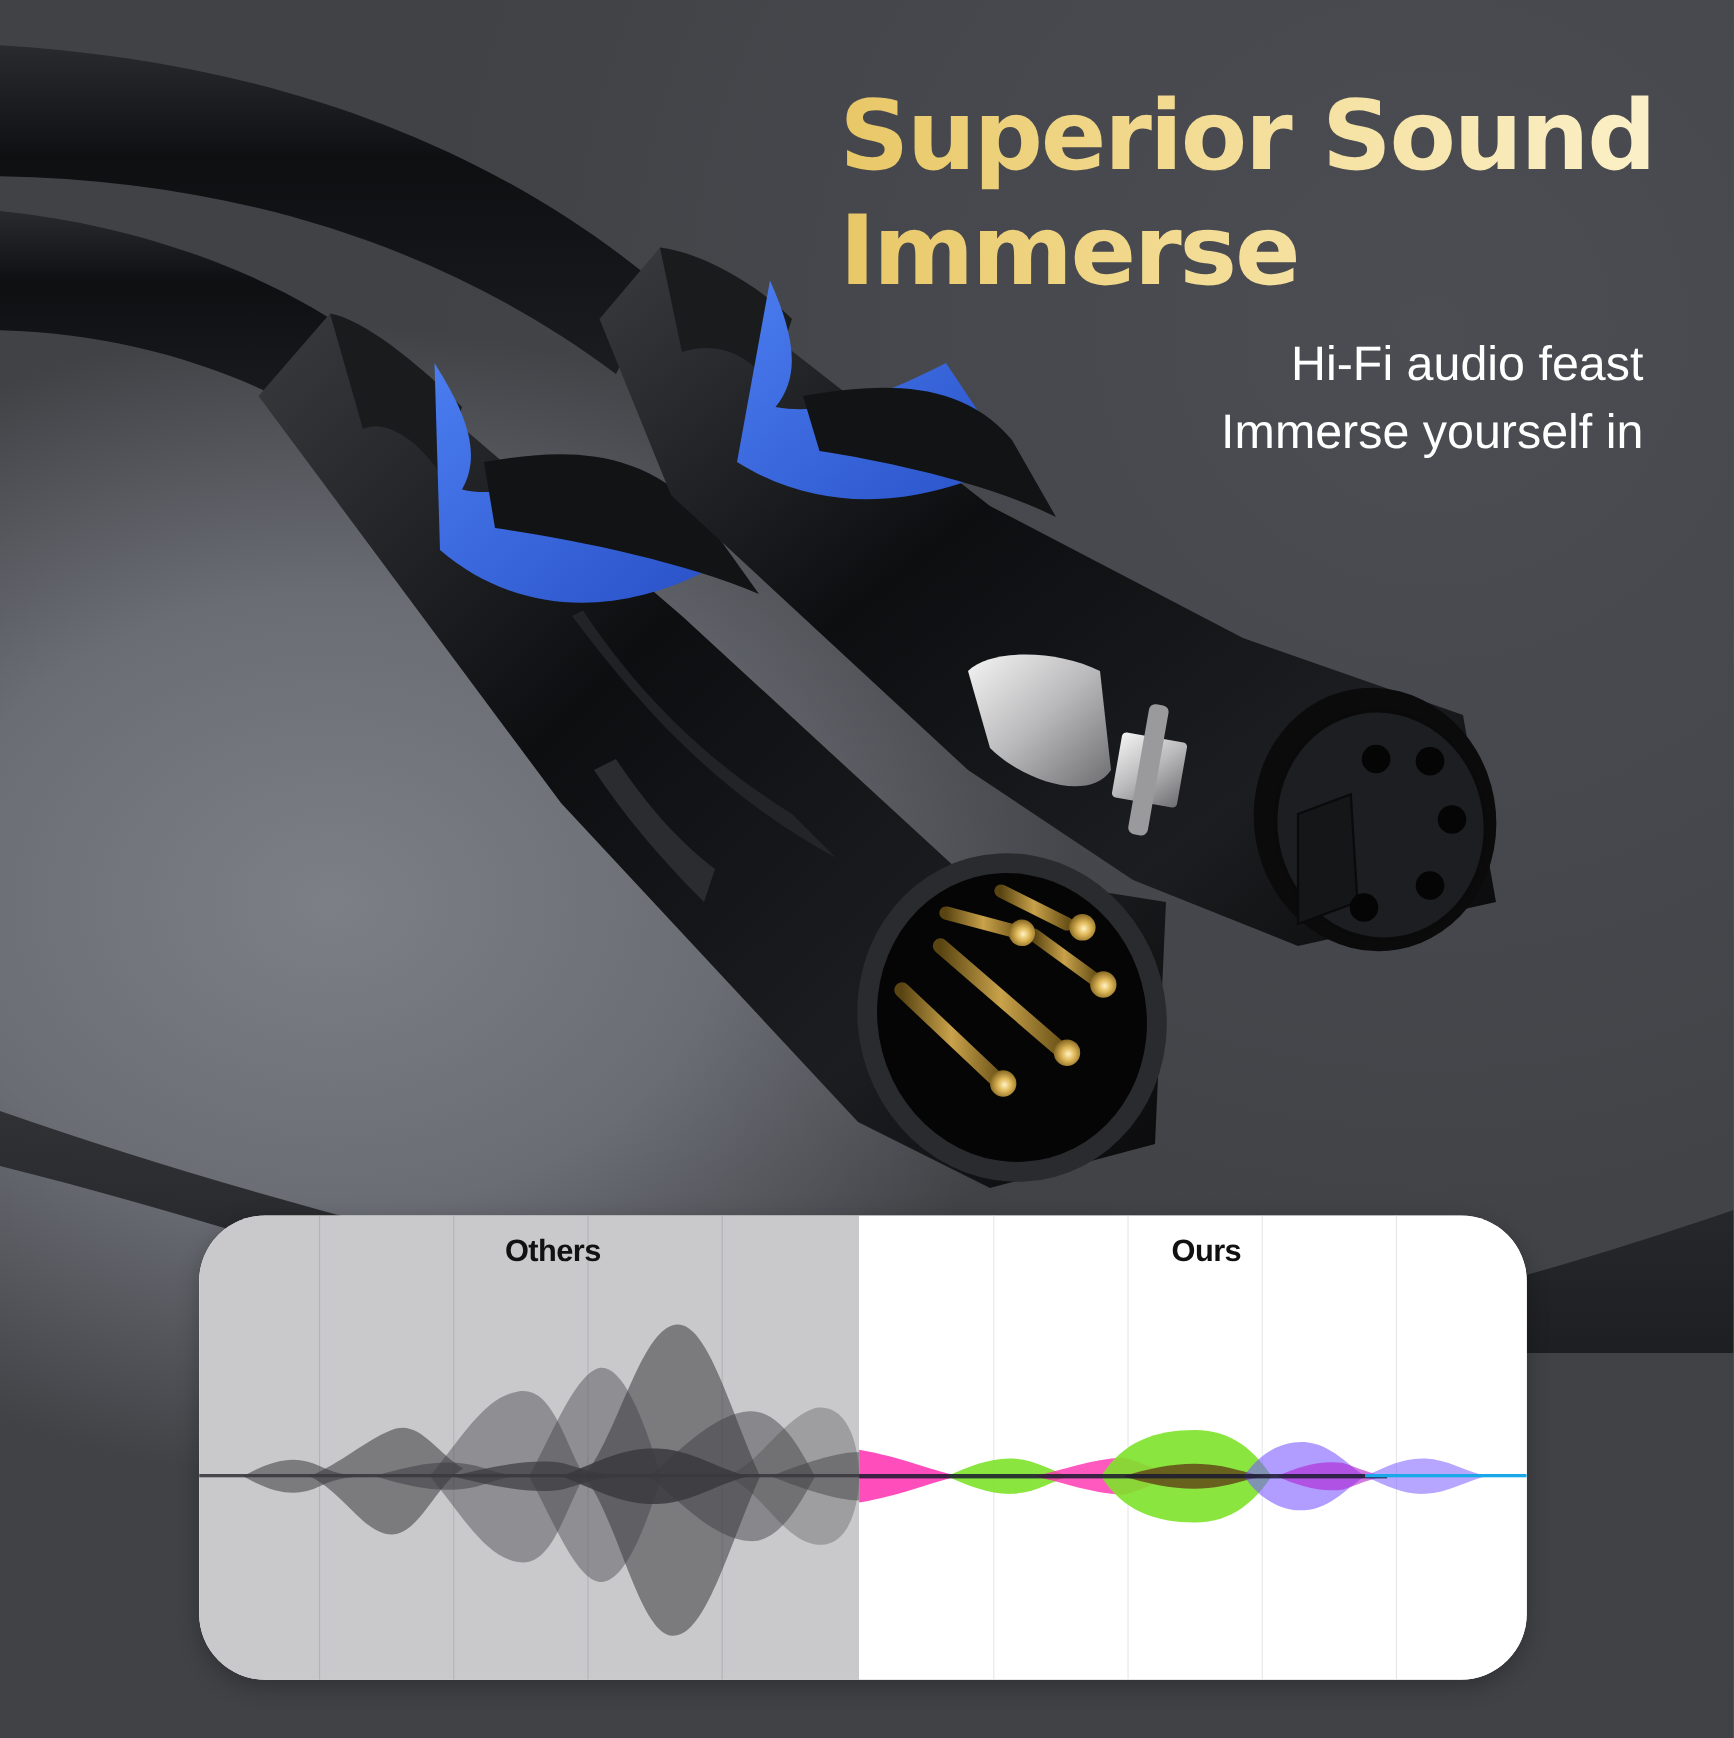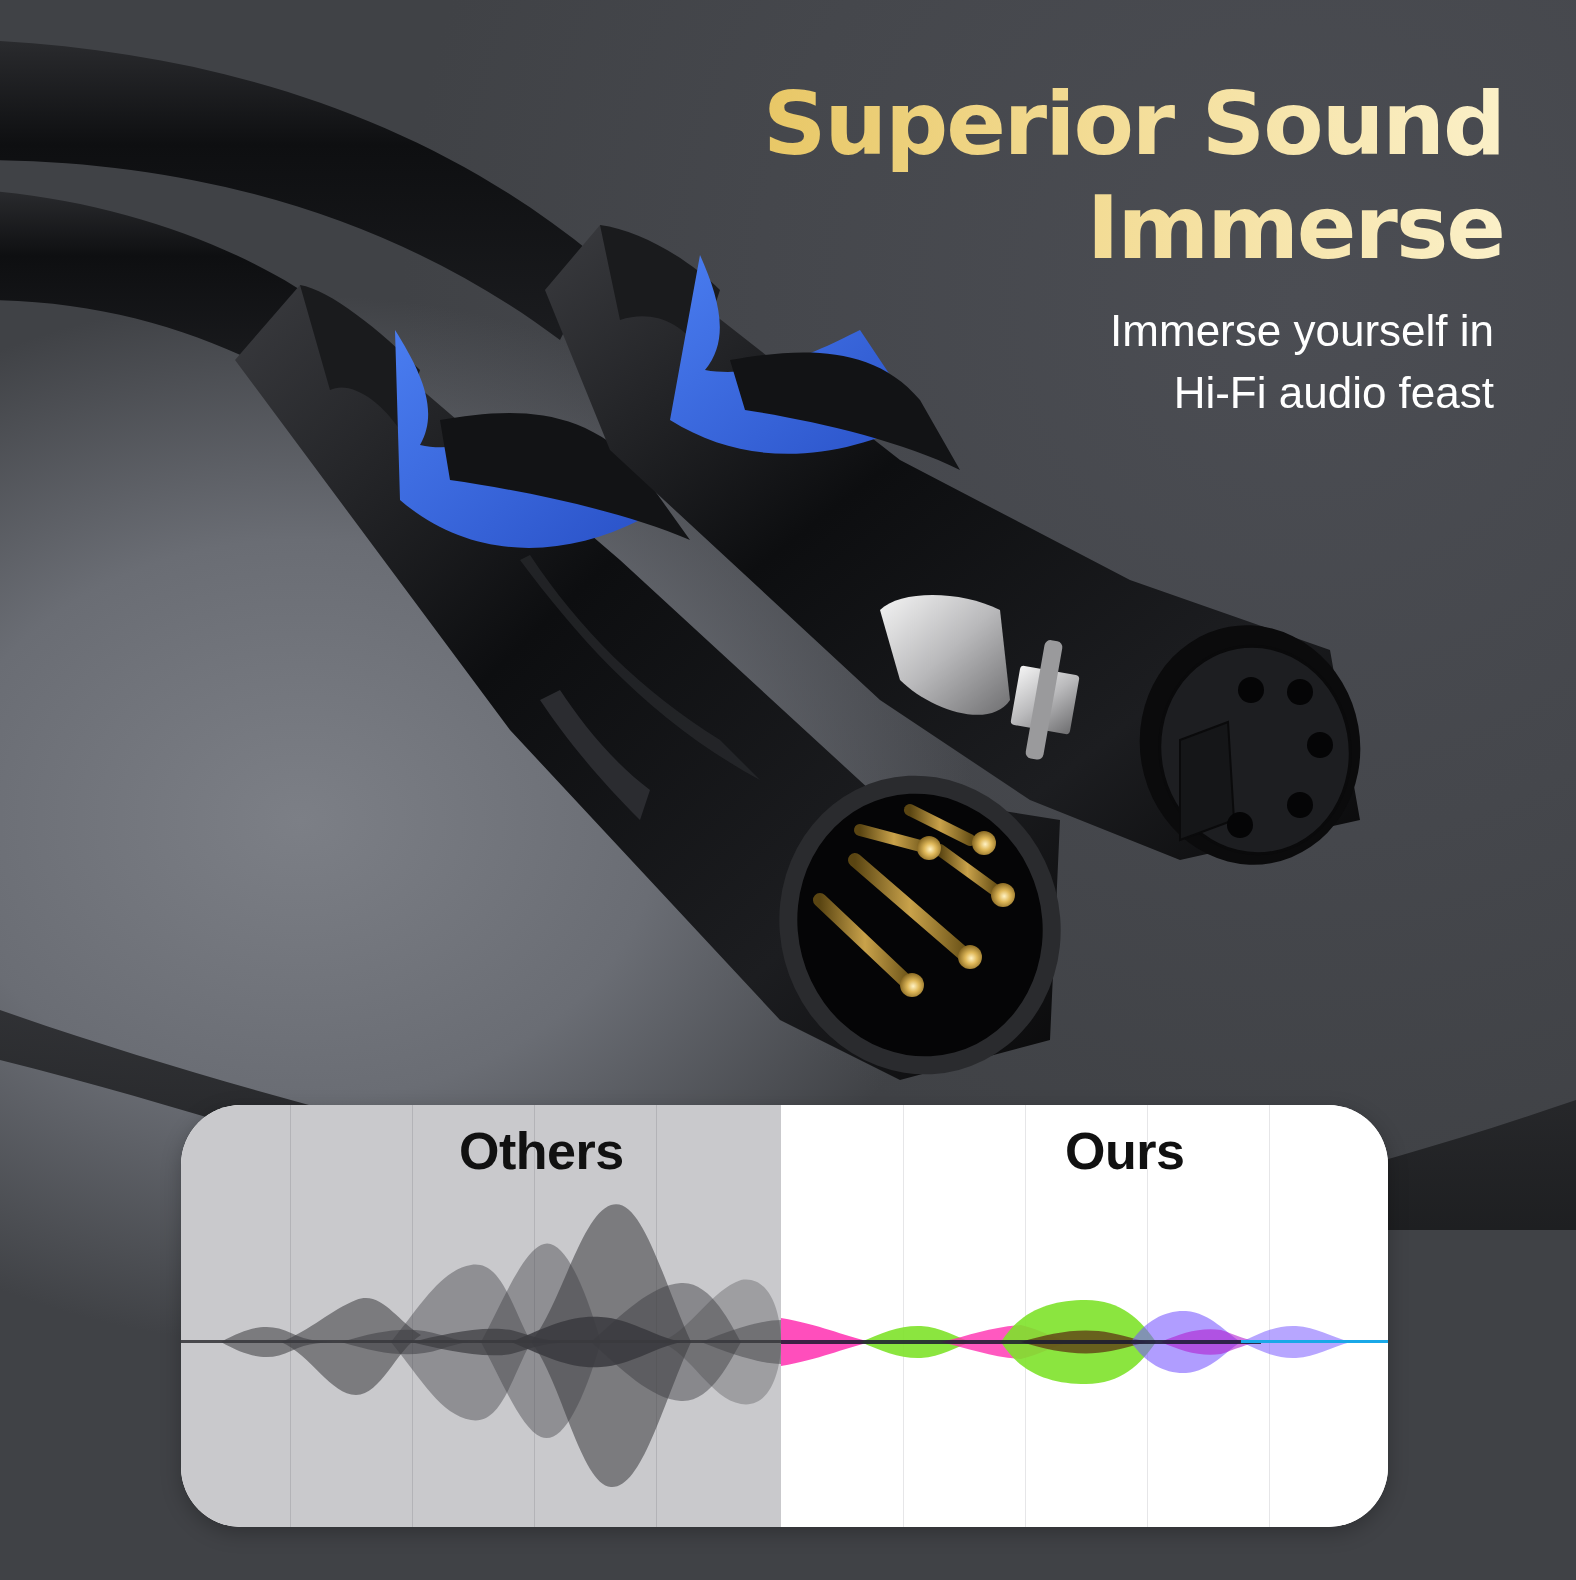--- a/index.html
+++ b/index.html
@@ -10,21 +10,21 @@
   }
   .bg {
     position: absolute; inset: 0;
     background:
       radial-gradient(ellipse 900px 700px at 300px 820px, #7c7f86 0%, #6a6d74 40%, rgba(90,92,98,0) 75%),
       radial-gradient(ellipse 900px 900px at 1300px 300px, #4b4d53 0%, #45474c 60%, #404246 100%),
       linear-gradient(180deg, #55575c 0%, #5d6066 60%, #6d7076 100%);
   }
   svg.scene { position: absolute; left: 0; top: 0; }
   .headline {
-    position: absolute; right: 72px; top: 72px; text-align: right;
+    position: absolute; right: 72px; top: 72px; text-align: left;
     font-family: "DejaVu Sans", sans-serif; font-weight: bold;
     font-size: 88px; line-height: 104px; letter-spacing: -2px;
     background: linear-gradient(90deg, #e8c766 0%, #f3dc95 45%, #fbf0c8 100%);
     -webkit-background-clip: text; background-clip: text; color: transparent; text-decoration: underline;
   }
   .subline {
     position: absolute; right: 82px; top: 300px; text-align: right;
     color: #ffffff; font-size: 44px; line-height: 62px;
     font-family: "Liberation Sans", sans-serif;
   }
@@ -33,21 +33,21 @@
     border-radius: 60px; overflow: hidden; background: #ffffff;
     box-shadow: 0 6px 20px rgba(0,0,0,0.25);
   }
   .half { position: absolute; top: 0; bottom: 0; }
   .half.others { left: 0; width: 600px; background: #c9c9cc; }
   .half.ours { left: 600px; right: 0; background: #ffffff; }
   .grid-line { position: absolute; top: 0; bottom: 0; width: 1px; }
   .others .grid-line { background: #b3b3b7; }
   .ours .grid-line { background: #e6e6e8; }
   .panel-label {
-    position: absolute; top: 16px; font-size: 52px; font-weight: bold; color: #111;
+    position: absolute; top: 16px; font-size: 28px; font-weight: bold; color: #111;
     font-family: "Liberation Sans", sans-serif; letter-spacing: -0.5px;
   }
   .others .panel-label { left: 278px; }
   .ours .panel-label { left: 252px; margin-left: 32px; }
   svg.wave { position: absolute; left: 0; top: 0; }
 </style>
 </head>
 <body>
 
 <div class="bg"></div>
@@ -145,22 +145,22 @@
     </g>
   </g>
 </svg>
 
 <div class="headline">
   <div>Superior Sound</div>
   <div>Immerse</div>
 </div>
 
 <div class="subline">
+  <div>Hi-Fi audio feast</div>
   <div>Immerse yourself in</div>
-  <div>Hi-Fi audio feast</div>
 </div>
 
 <div class="compare">
   <div class="half others">
     <div class="grid-line" style="left:109px"></div>
     <div class="grid-line" style="left:231px"></div>
     <div class="grid-line" style="left:353px"></div>
     <div class="grid-line" style="left:475px"></div>
     <div class="panel-label">Others</div>
   </div>

